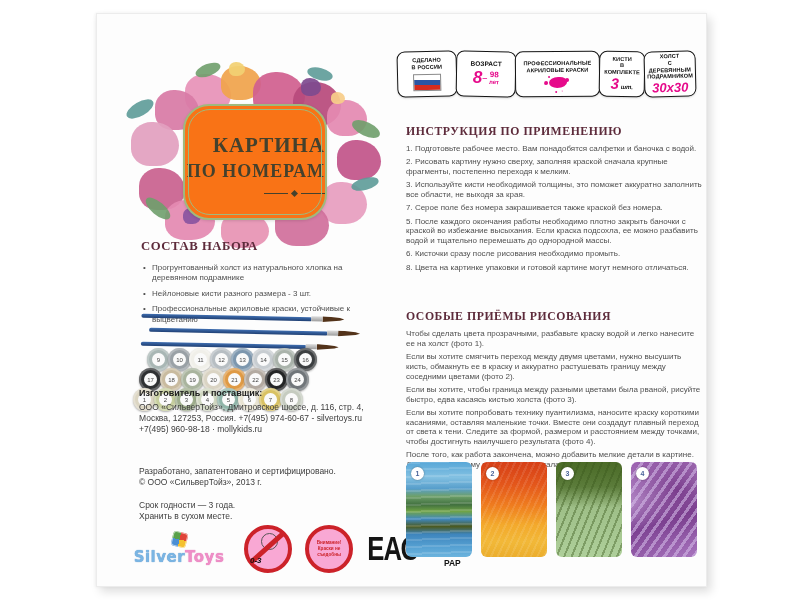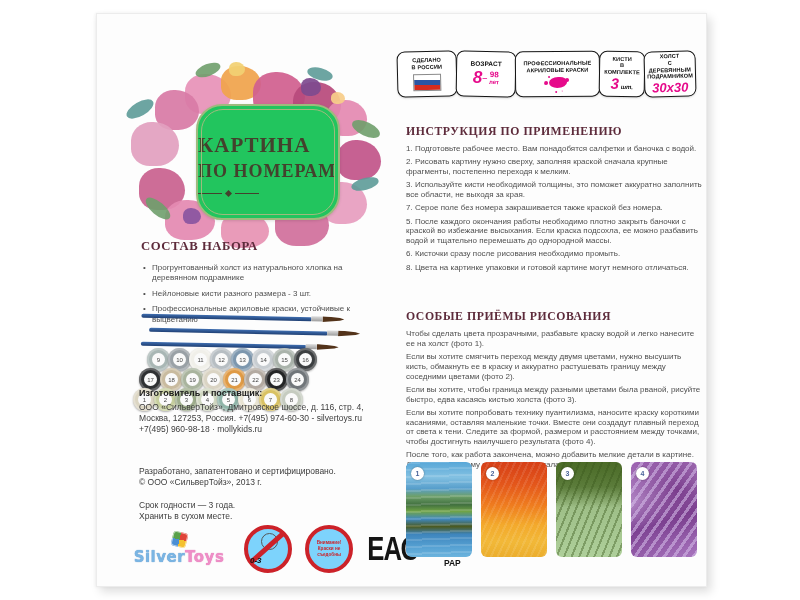--- a/index.html
+++ b/index.html
@@ -22,23 +22,23 @@
   .rot-a{transform:rotate(-1.4deg);} .rot-b{transform:rotate(1deg);} .rot-c{transform:rotate(-.6deg);}
   .splat{position:relative;width:18px;height:11px;margin-top:3px;background:#e60b8b;
          border-radius:55% 45% 60% 50%;}
   .splat::before{content:"";position:absolute;width:4px;height:4px;border-radius:50%;background:#e60b8b;
          left:-5px;top:4px;box-shadow:21px -3px 0 #e60b8b,10px 9px 0 -1px #e60b8b,3px -6px 0 -1px #e60b8b,16px 8px 0 -1.5px #e60b8b;}
 
   
   .floral{position:absolute;left:28px;top:66px;width:256px;height:172px;}
   .fb{position:absolute;border-radius:48% 60% 52% 44%;opacity:.93;}
   .leaf{position:absolute;border-radius:50%;opacity:.9;}
-  .plaque{position:absolute;left:58px;top:24px;width:140px;height:112px;background:#22c55e;
+  .plaque{position:absolute;left:58px;top:24px;width:140px;height:112px;background:#f97316;
           border:2px solid #9fba7d;border-radius:26px;display:flex;flex-direction:column;
-          align-items:flex-start;justify-content:center;box-shadow:0 1px 3px rgba(0,0,0,.12);margin-left:13px;}
+          align-items:flex-end;justify-content:center;box-shadow:0 1px 3px rgba(0,0,0,.12);}
   .plaque::before{content:"";position:absolute;inset:3px;border:1.5px solid #9fba7d;border-radius:22px;}
   .plq1{font-family:"Liberation Serif",serif;font-weight:bold;font-size:21px;color:#44412d;
         letter-spacing:1px;margin-top:4px;}
   .plq2{font-family:"Liberation Serif",serif;font-weight:bold;font-size:18px;color:#44412d;
         letter-spacing:1px;margin-top:3px;}
   .orn{display:flex;align-items:center;gap:4px;margin-top:9px;}
   .orn i{display:block;width:24px;height:1px;background:#44412d;}
   .orn b{display:block;width:5px;height:5px;background:#44412d;transform:rotate(45deg);}
 
   
@@ -71,21 +71,21 @@
 
   
   .logos{position:absolute;left:30px;top:504px;display:flex;align-items:center;gap:13px;height:62px;}
   .stlogo{width:104px;text-align:center;position:relative;}
   .cube{width:15px;height:15px;margin:0 auto 1px;border-radius:3px;transform:rotate(14deg);
         background:conic-gradient(#e04438 0 25%,#f4c12f 25% 50%,#4a8fd4 50% 75%,#58a14a 75% 100%);
         box-shadow:0 0 0 1px rgba(255,255,255,.6) inset;}
   .stword{font-family:"DejaVu Sans",sans-serif;font-weight:bold;font-size:15px;letter-spacing:.5px;}
   .st1{color:#7ab5e3;text-shadow:0 0 1px #4a86c0;}
   .st2{color:#ef8ec7;text-shadow:0 0 1px #d45ba3;}
-  .sign{width:40px;height:40px;border-radius:50%;border:4px solid #cc2229;background:#7dd3fc;
+  .sign{width:40px;height:40px;border-radius:50%;border:4px solid #cc2229;background:#f9a8d4;
         position:relative;flex:none;}
   .sign .slash{position:absolute;left:-3px;top:16px;width:45px;height:5px;background:#cc2229;
         transform:rotate(-42deg);border-radius:2px;}
   .sign .face{position:absolute;left:13px;top:4px;width:15px;height:15px;border:1.5px solid #555;border-radius:50%;}
   .sign .age{position:absolute;left:2px;bottom:4px;font-size:8px;font-weight:bold;font-style:italic;color:#111;}
   .sign .warn{position:absolute;inset:0;display:flex;flex-direction:column;align-items:center;
         justify-content:center;font-size:4.6px;font-weight:bold;color:#cc2229;line-height:1.25;text-align:center;}
   .eac{font-family:"Liberation Sans",sans-serif;font-weight:bold;font-size:27px;color:#141414;
        letter-spacing:-1px;transform:scale(.95,1.25);flex:none;}
   .recycle{position:relative;width:40px;text-align:center;flex:none;}
@@ -291,21 +291,21 @@
         <span>7</span>
       </div>
       <div class="pot" style="background: rgb(198, 204, 192); left: 147px; top: 40px;">
         <span>8</span>
       </div>
     </div>
 
   <div class="manu">
     <div class="mh">Изготовитель и поставщик:</div>
     <div>ООО «СильверТойз», Дмитровское шоссе, д. 116, стр. 4,</div>
-    <div>Москва, 127253, Россия. +7(495) 974-60-30 - silvertoys.ru</div>
+    <div>Москва, 127253, Россия. +7(495) 974-60-67 - silvertoys.ru</div>
     <div>+7(495) 960-98-18 · mollykids.ru</div>
   </div>
   <div class="legal">
     <div>Разработано, запатентовано и сертифицировано.</div>
     <div>© ООО «СильверТойз», 2013 г.</div>
   </div>
   <div class="shelf">
     <div>Срок годности — 3 года.</div>
     <div>Хранить в сухом месте.</div>
   </div>

